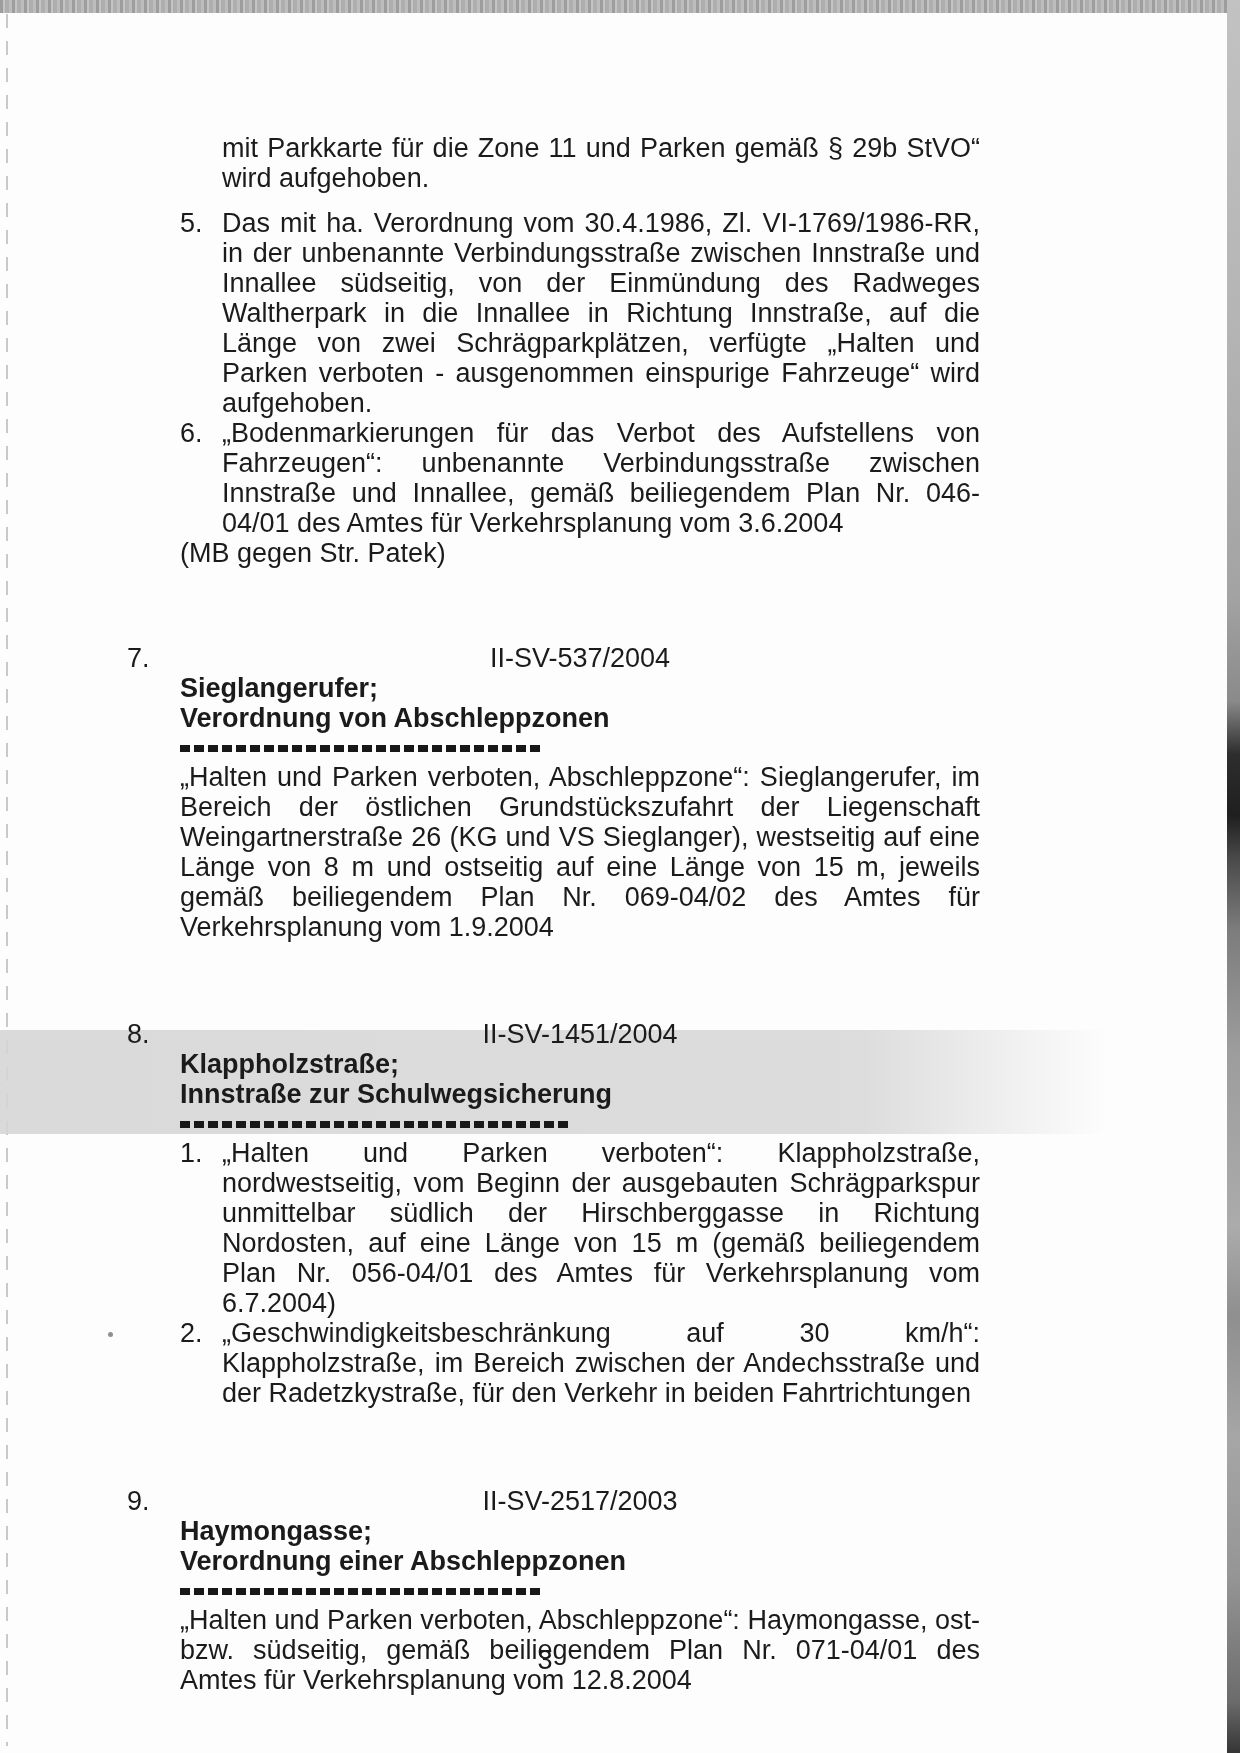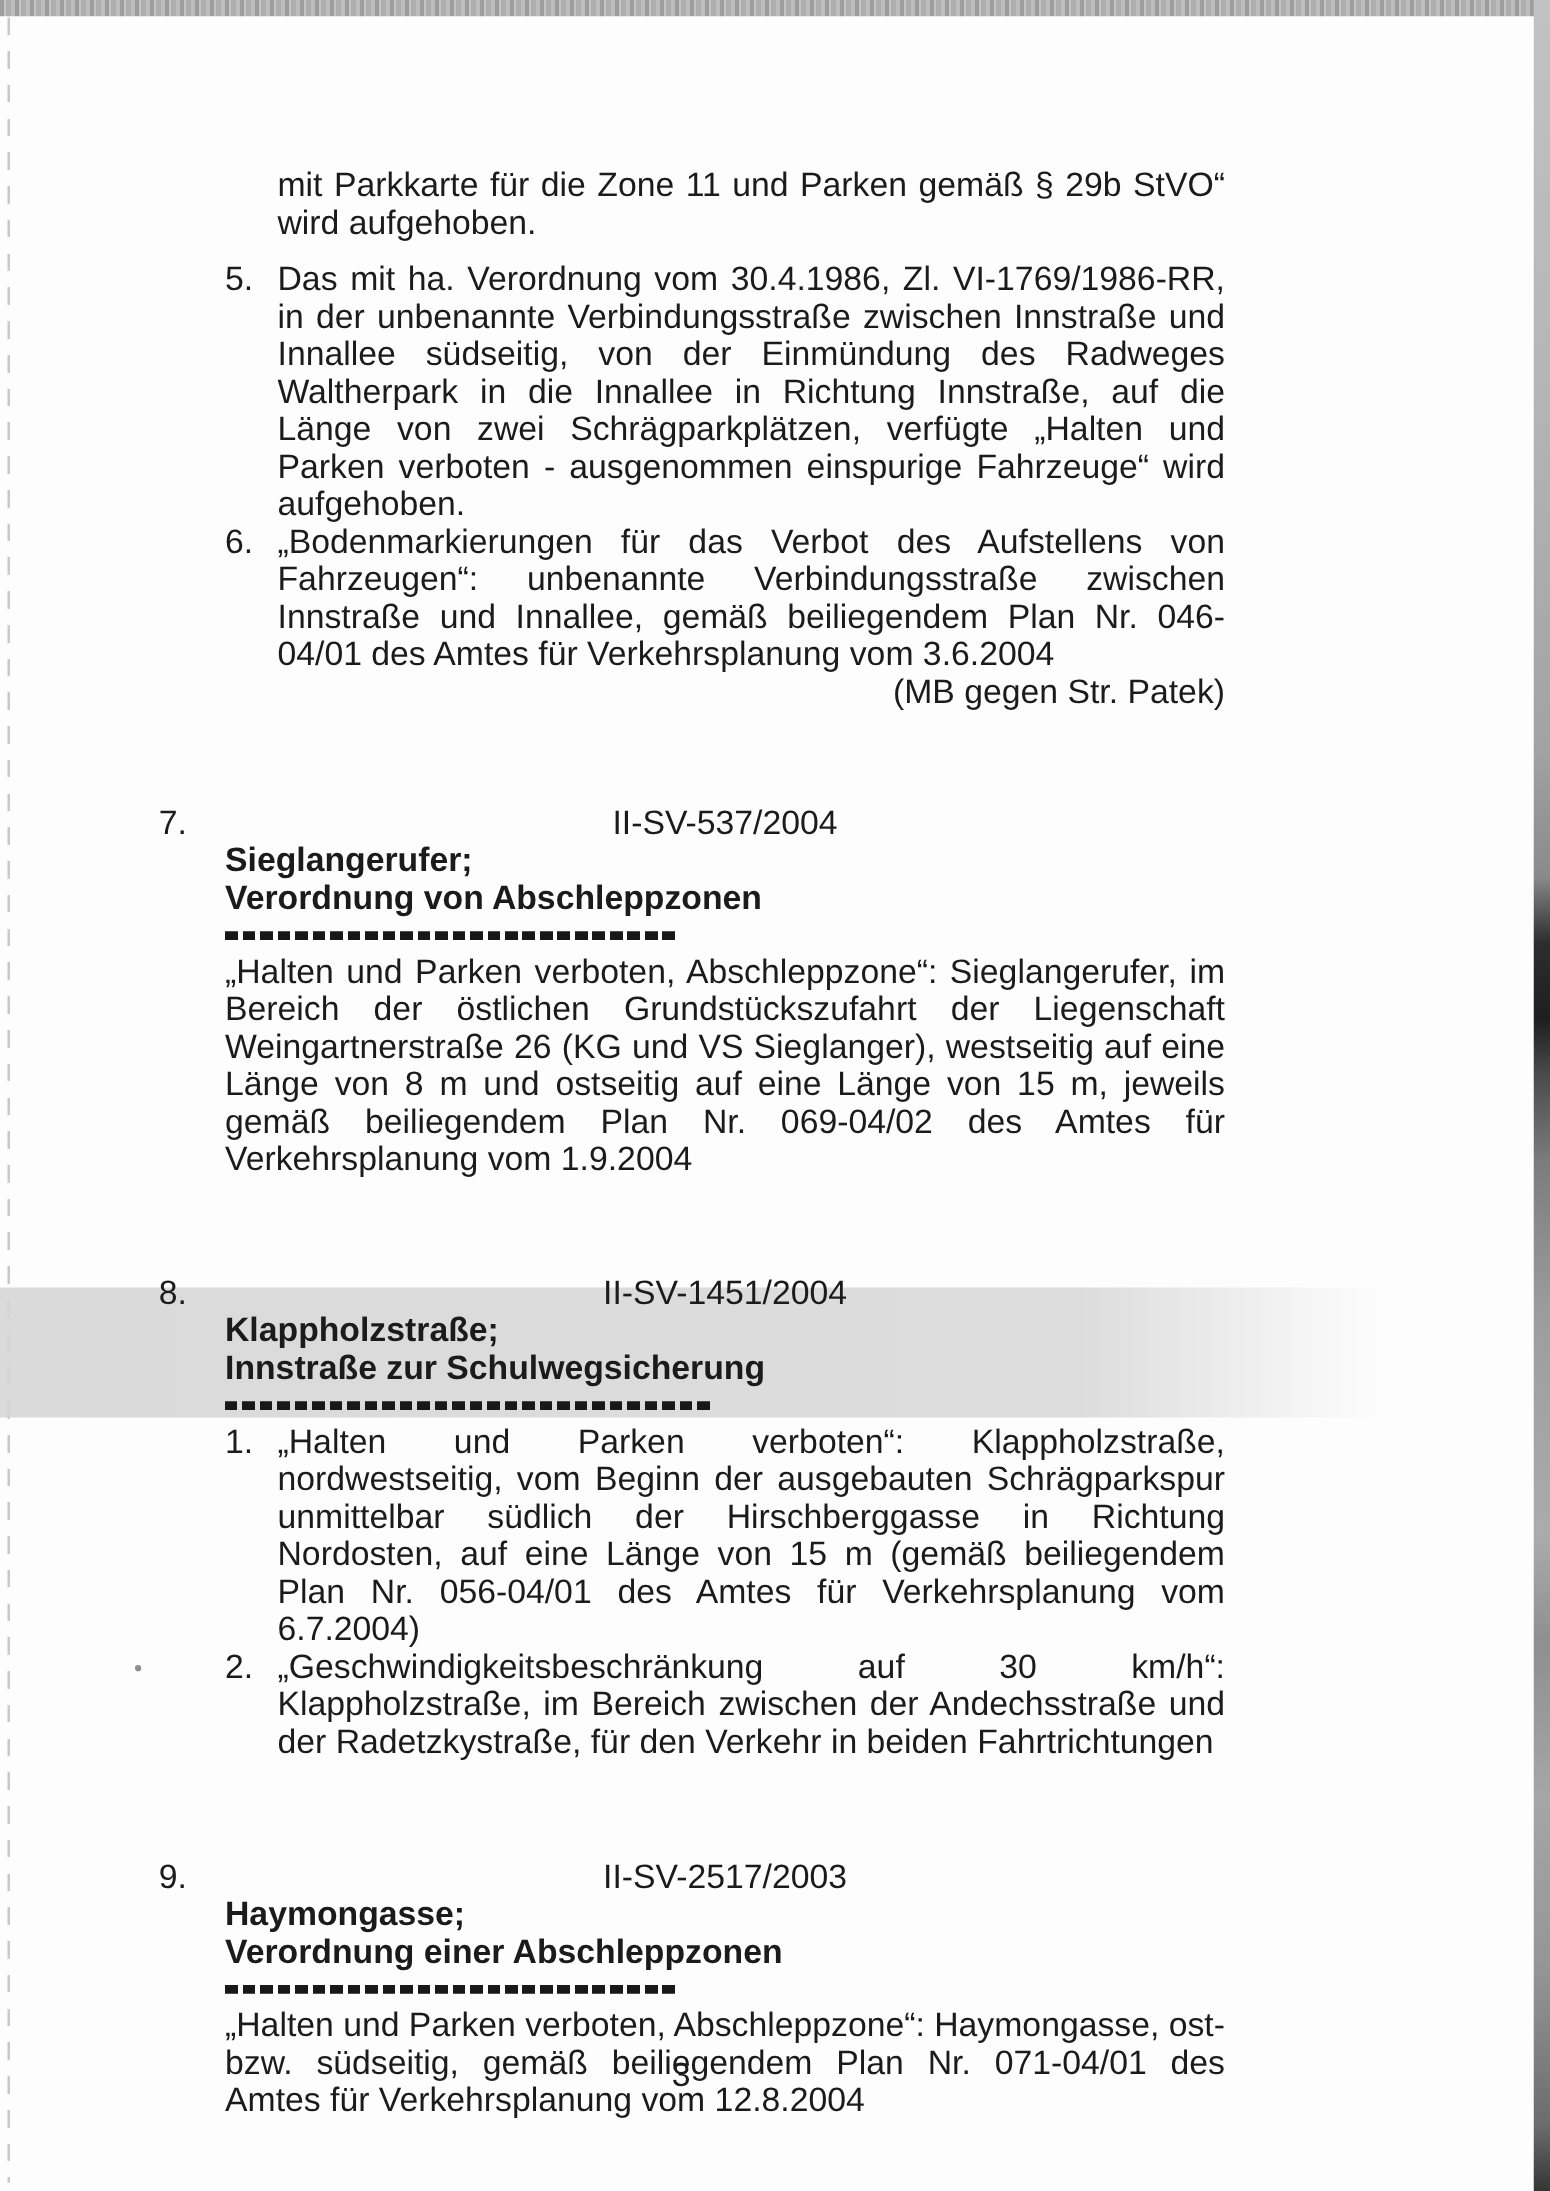--- a/index.html
+++ b/index.html
@@ -39,21 +39,21 @@
   
   .content {
     position:absolute; left:180px; top:133px; width:800px;
     font-size:27px; line-height:30px; text-align:justify; z-index:2;
   }
   .cont-para { margin-left:42px; }
   .li { display:flex; }
   .li-num { flex:0 0 42px; text-align:left; }
   .li-body { flex:1; text-align:justify; }
   .list { margin-top:15px; }
-  .note { text-align:right; }
+  .note { text-align:left; }
   .section { position:relative; }
   .sec-7 { margin-top:75px; }
   .sec-8 { margin-top:77px; }
   .sec-9 { margin-top:78px; }
   .sec-num { position:absolute; left:-53px; top:0; }
   .case-id { text-align:center; }
   .sec-title { font-weight:bold; text-align:left; }
   .dashes {
     height:7px; margin:12px 0 10px 0;
     background:repeating-linear-gradient(90deg,#181818 0 10px,transparent 10px 14px);

